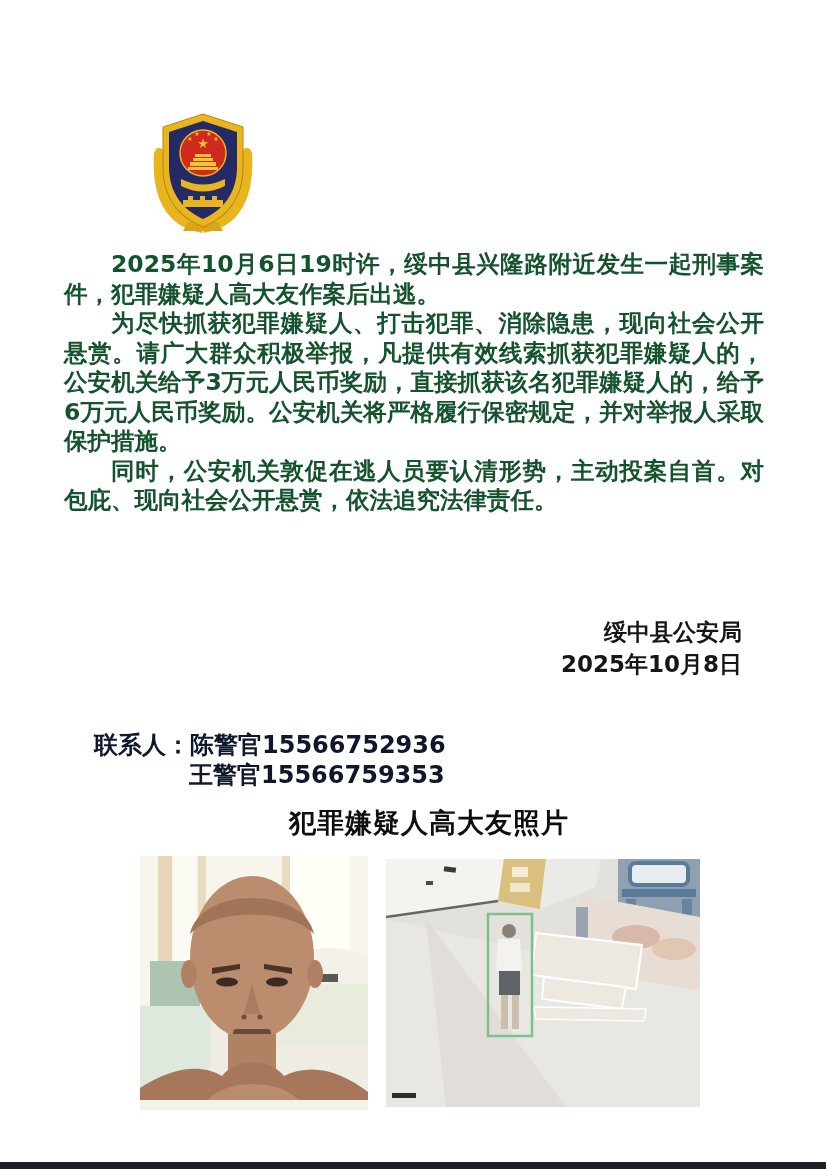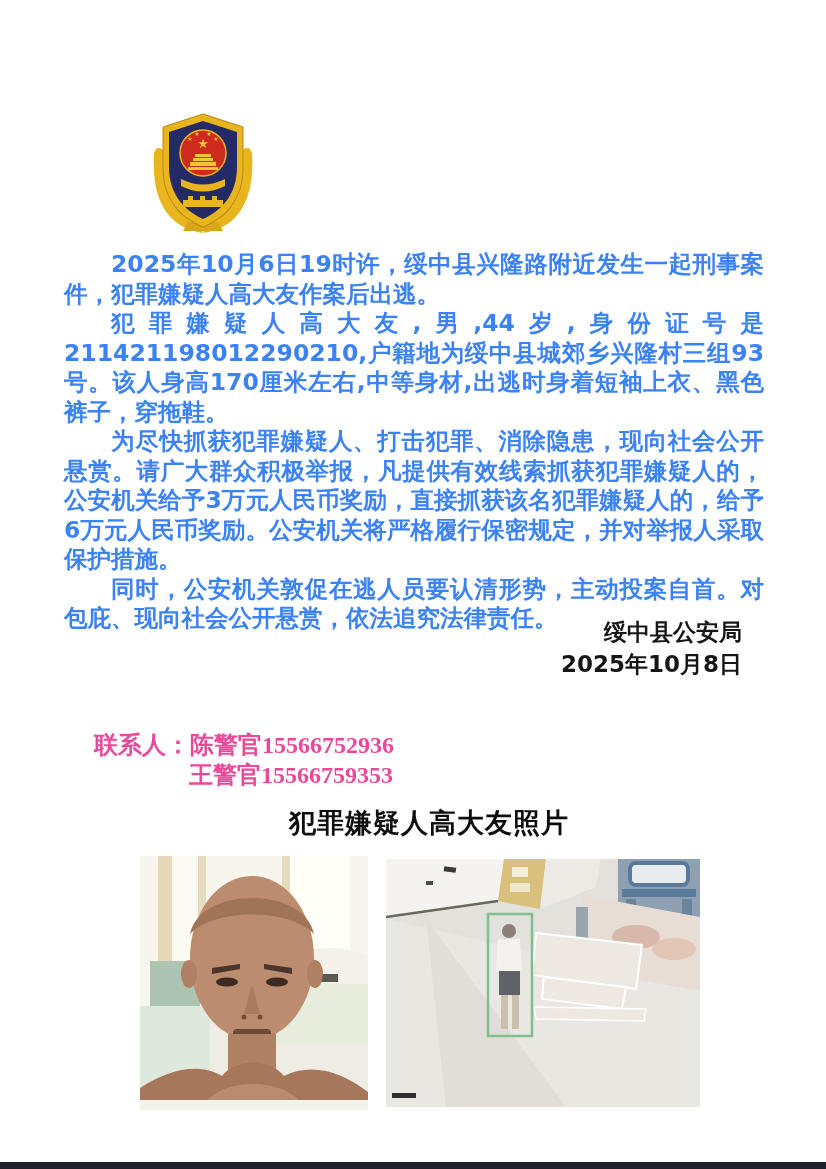--- a/index.html
+++ b/index.html
@@ -10,34 +10,34 @@
   
   .emblem{position:absolute;left:152px;top:110px;width:102px;height:124px;}
   .doc-title{
     position:absolute;left:288px;top:126px;white-space:nowrap;
     font-family:"DejaVu Serif","Liberation Serif",serif;
     font-size:60px;font-weight:700;letter-spacing:26px;color:#0c0c0c;
   }
   
   .body-text{
     position:absolute;left:64px;top:250px;width:700px;
-    font-size:23.5px;line-height:29.5px;font-weight:700;color:#3b82f6;
+    font-size:23.5px;line-height:29.5px;font-weight:700;color:#14532d;
     text-align:justify;
   }
   .body-text p{margin:0;text-indent:2em;}
   
   .signature{
     position:absolute;right:84px;top:616px;text-align:right;
     font-size:23px;line-height:32px;font-weight:700;color:#161616;
   }
   .signature div{white-space:nowrap;}
   
   .contacts{
     position:absolute;left:94px;top:730px;
-    font-size:24px;line-height:30px;font-weight:700;color:#ec4899;font-family:Liberation Serif, serif;
+    font-size:24px;line-height:30px;font-weight:700;color:#0f172a;
   }
   .contact-line{white-space:nowrap;}
   .contact-line.second{padding-left:95px;}
   
   .photos-caption{
     position:absolute;left:16px;top:805px;width:100%;text-align:center;
     font-size:27px;font-weight:800;color:#0e0e0e;letter-spacing:1px;
   }
   .photo{position:absolute;overflow:hidden;background:#eee;}
   .photo svg{display:block;}
@@ -86,21 +86,20 @@
 
       <path d="M29,69 Q51,80 73,69 L73,76 Q51,87 29,76 Z" fill="#E9B51E"></path>
 
       <path d="M31,97 L31,90 L36,90 L36,86 L41,86 L41,90 L48,90 L48,86 L53,86 L53,90 L60,90 L60,86 L65,86 L65,90 L71,90 L71,97 Z" fill="#E9B51E"></path>
     </svg>
   </div>
 
 
   <div class="body-text">
     <p>2025年10月6日19时许，绥中县兴隆路附近发生一起刑事案件，犯罪嫌疑人高大友作案后出逃。</p>
-    <p>犯罪嫌疑人高大友,男,44岁,身份证号是211421198012290210,户籍地为绥中县城郊乡兴隆村三组93号。该人身高170厘米左右,中等身材,出逃时身着短袖上衣、黑色裤子，穿拖鞋。</p>
     <p>为尽快抓获犯罪嫌疑人、打击犯罪、消除隐患，现向社会公开悬赏。请广大群众积极举报，凡提供有效线索抓获犯罪嫌疑人的，公安机关给予3万元人民币奖励，直接抓获该名犯罪嫌疑人的，给予6万元人民币奖励。公安机关将严格履行保密规定，并对举报人采取保护措施。</p>
     <p>同时，公安机关敦促在逃人员要认清形势，主动投案自首。对包庇、现向社会公开悬赏，依法追究法律责任。</p>
   </div>
 
   <div class="signature">
     <div>绥中县公安局</div>
     <div>2025年10月8日</div>
   </div>
 
   <div class="contacts">

